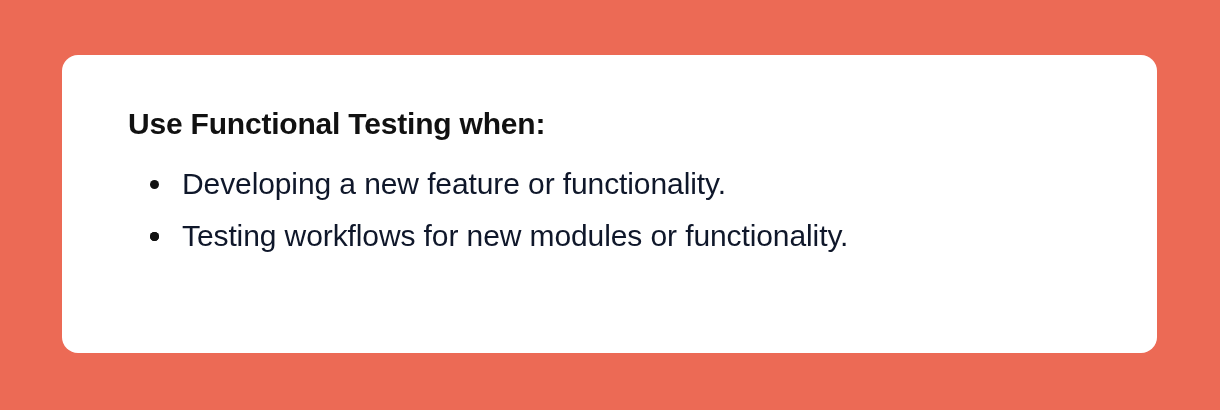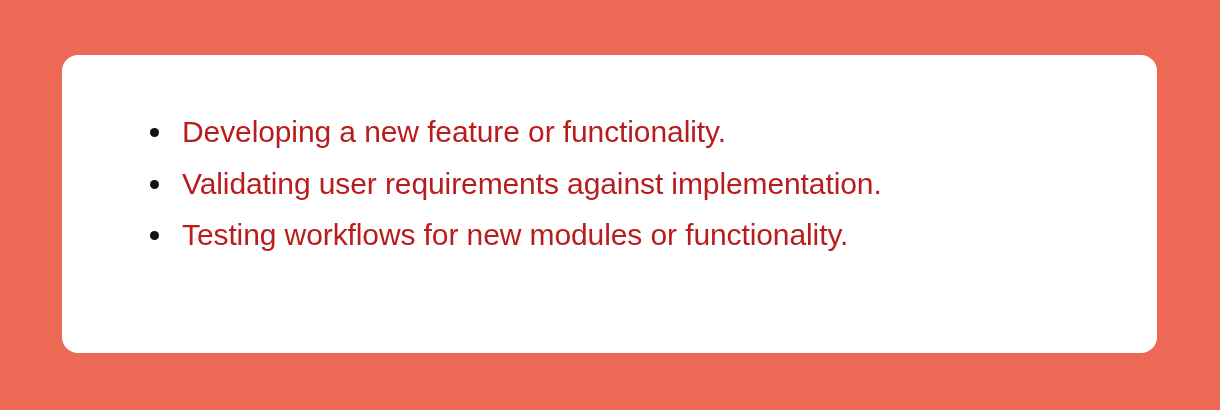--- a/index.html
+++ b/index.html
@@ -47,21 +47,21 @@
   .bullet-list {
     list-style: none;
     margin: 0;
     padding: 0;
   }
   .bullet-item {
     position: relative;
     padding-left: 54px;
     font-size: 30px;
     font-weight: normal;
-    color: #b91c1c;
+    color: #0f172a;
     line-height: 51.5px;
     letter-spacing: -0.1px;
     white-space: nowrap;
   }
   .bullet-marker {
     position: absolute;
     left: 21px;
     top: 0;
     width: 10px;
     height: 51.5px;
@@ -82,31 +82,31 @@
   }
 </style>
 </head>
 <body>
 
 <div class="stage">
 
   <div class="card">
     <div class="card-body">
 
+      <h2 class="heading">Use Functional Testing when:</h2>
 
       <ul class="bullet-list">
 
         <li class="bullet-item">
           <span class="bullet-marker"></span>
           <span class="bullet-text">Developing a new feature or functionality.</span>
         </li>
 
         <li class="bullet-item">
           <span class="bullet-marker"></span>
-          <span class="bullet-text">Validating user requirements against implementation.</span>
         </li>
 
         <li class="bullet-item">
           <span class="bullet-marker"></span>
           <span class="bullet-text">Testing workflows for new modules or functionality.</span>
         </li>
 
       </ul>
 
     </div>

